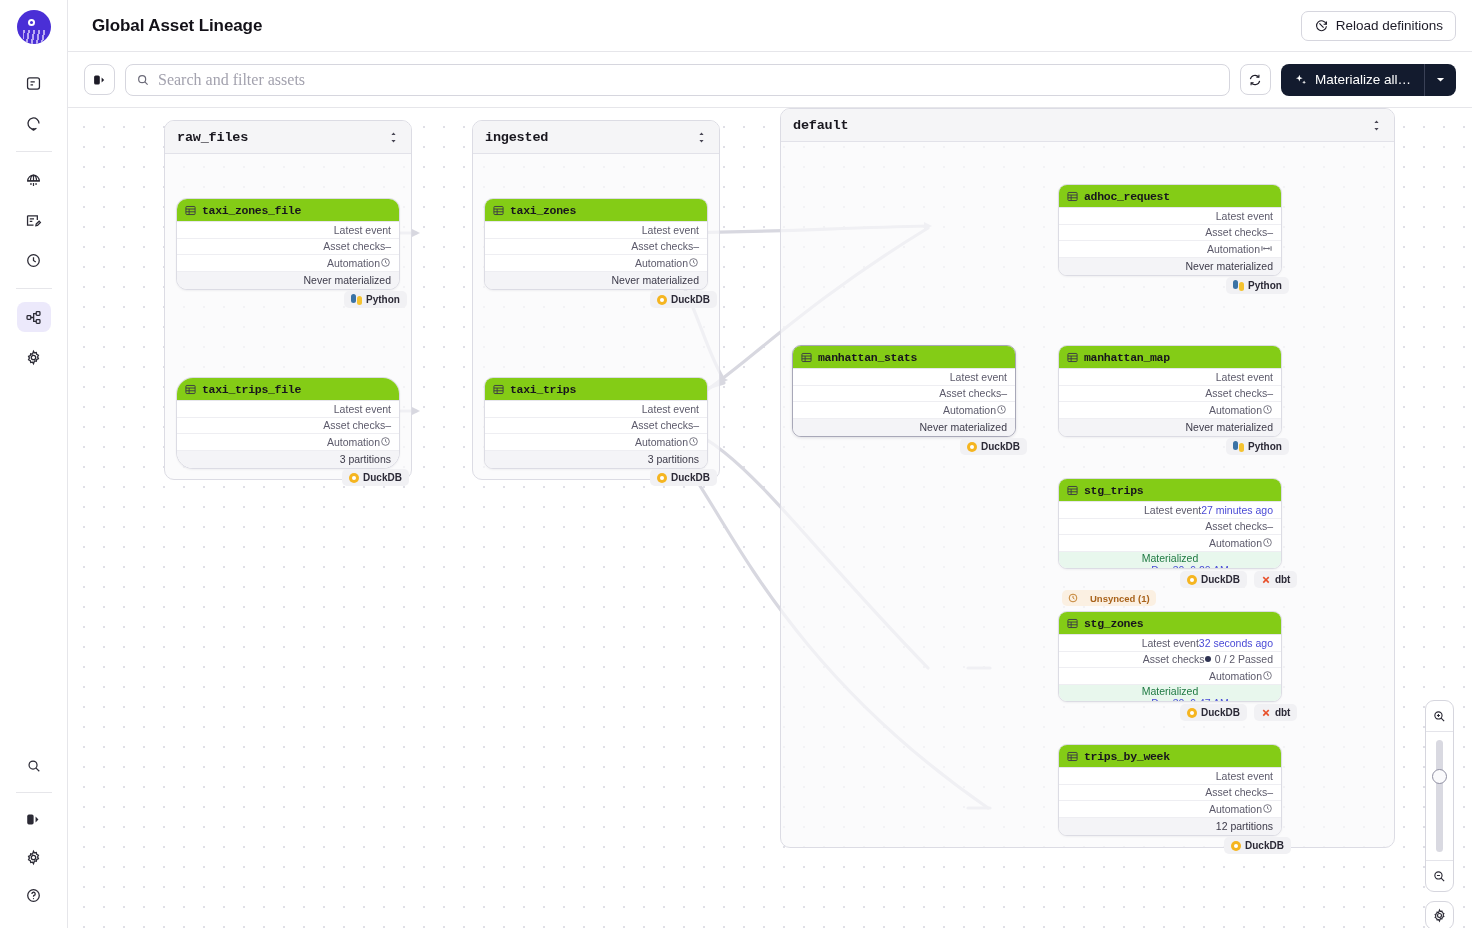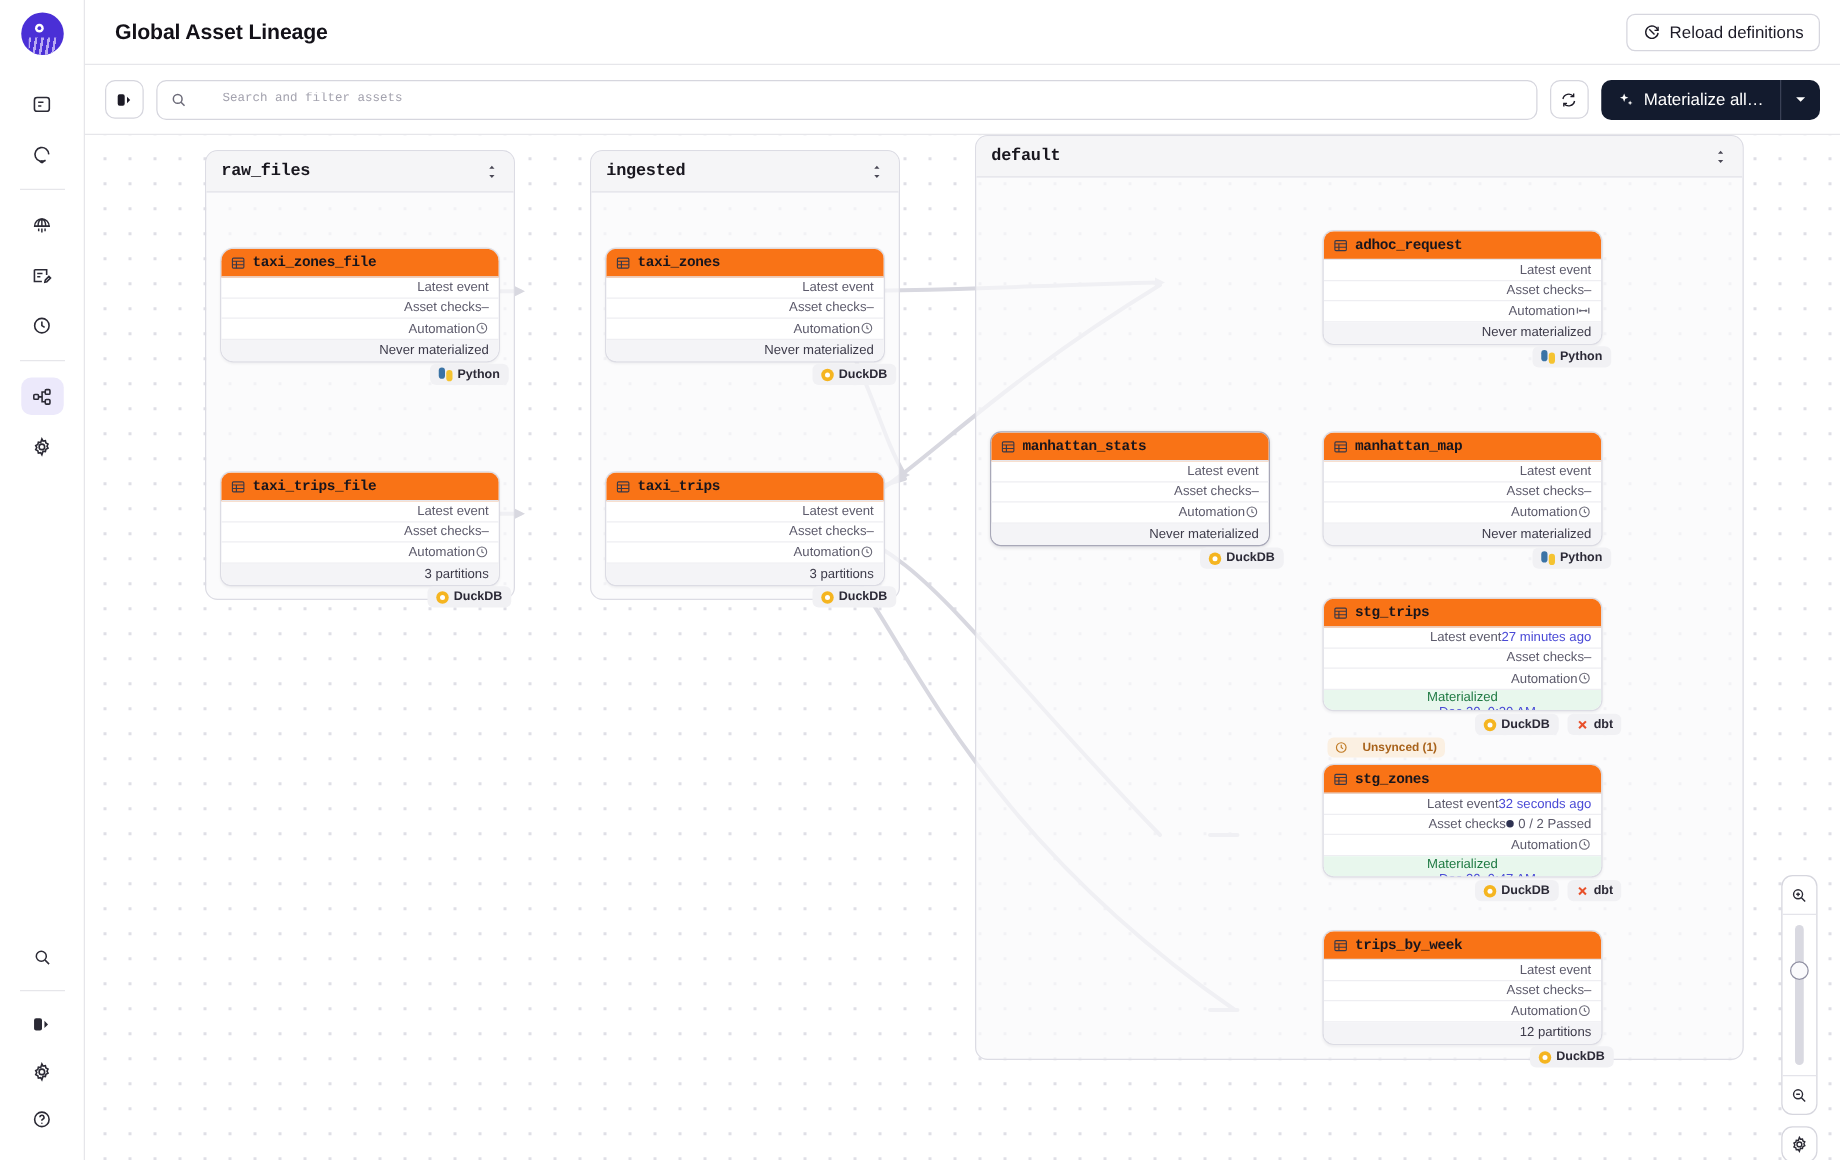--- a/index.html
+++ b/index.html
@@ -59,22 +59,22 @@
   }
   .icon-sq {
     width: 31px; height: 31px; border: 1px solid #d6d6de; border-radius: 8px;
     background: #fff; display: flex; align-items: center; justify-content: center; cursor: pointer;
   }
   .searchbox {
     flex: 1 1 auto; height: 32px; border: 1px solid #d6d6de; border-radius: 8px;
     display: flex; align-items: center; gap: 8px; padding: 0 10px; background: #fff;
   }
   .searchbox input {
-    border: 0; outline: 0; flex: 1 1 auto; font-size: 10px;
-    font-family: Liberation Mono, monospace; color: #1d1b27; background: transparent; margin-left: 20px;
+    border: 0; outline: 0; flex: 1 1 auto; font-size: 16px;
+    font-family: Liberation Serif, serif; color: #1d1b27; background: transparent;
   }
   .searchbox input::placeholder { color: #a3a2ae; }
   .btn-dark {
     height: 32px; background: #131b2e; color: #fff; border-radius: 8px;
     display: flex; font-size: 13.5px; cursor: pointer; overflow: hidden;
   }
   .btn-dark .lbl { display:flex; align-items:center; gap:7px; padding: 0 13px; height:100%; }
   .btn-dark .sep { width: 1px; height: 100%; background: #3a4156; }
   .btn-dark .caret { padding: 0 11px; height:100%; display:flex; align-items:center; }
 
@@ -102,21 +102,21 @@
   .group-head-spacer { flex: 1 1 auto; }
 
   
   .node {
     position: absolute; width: 224px; background: #fff;
     border: 1px solid #dcdce4; border-radius: 9px;
     box-shadow: 0 1px 2px rgba(20,20,40,0.05); overflow: hidden;
   }
   .node.selected { border-color: #a8a8b8; box-shadow: 0 1px 3px rgba(20,20,40,0.12); }
   .node-head {
-    height: 23px; background: #f97316; display: flex; align-items: center;
+    height: 23px; background: #84cc16; display: flex; align-items: center;
     gap: 6px; padding: 0 8px; border-bottom: 1px solid #e6e6ec;
   }
   .node-title {
     font-family: "Liberation Mono", monospace; font-size: 11.5px;
     font-weight: 700; color: #17151d; letter-spacing: -0.3px; white-space: nowrap;
   }
   .row {
     height: 16.6px; display: flex; align-items: center; padding: 0 8px;
     border-bottom: 1px solid #eeeef2; font-size: 10.5px; color: #5c5a6b;
   }
@@ -419,21 +419,21 @@
       <div class="tags" style="left:276px; top:183px;">
         <div class="tag">
             <span class="py">
               <i class="a"></i>
               <i class="b"></i>
             </span>
             <span>Python</span>
           </div>
       </div>
 
-      <div class="node" style="left:108px; top:269px;">
+      <div class="node" style="left:108px; top:269px;border-radius:17px;">
         <div class="node-head">
           <svg width="11" height="11" viewBox="0 0 12 12" fill="none" stroke="#3a3847" stroke-width="1">
               <rect x="1" y="1.6" width="10" height="8.8" rx="1"></rect>
               <path d="M1 4.4h10M4.5 4.4v6M1 7.4h10"></path>
             </svg>
           <span class="node-title">taxi_trips_file</span>
         </div>
         <div class="row">
             <span class="k">Latest event</span>
             <span class="v"></span>

